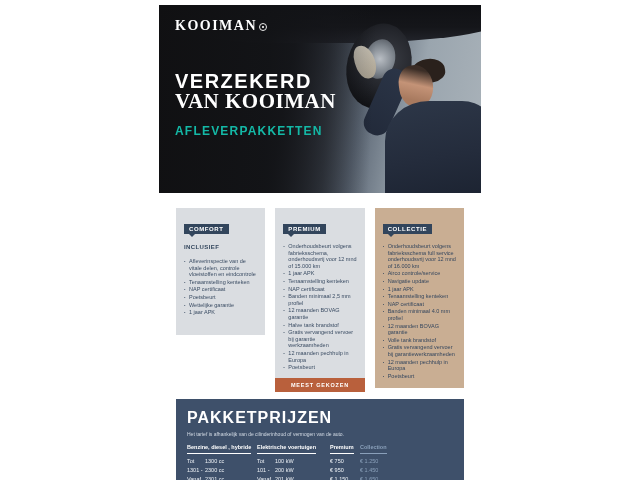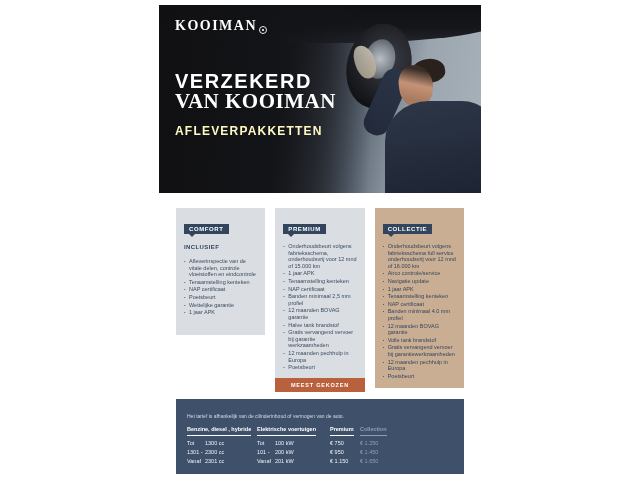--- a/index.html
+++ b/index.html
@@ -13,27 +13,27 @@
   .ha-car{position:absolute;left:-10px;top:-14px;width:360px;height:52px;background:linear-gradient(180deg,#0c0d10 0%,#15161a 70%,#23252c 100%);border-radius:0 0 46% 34%/0 0 26px 40px;}
   .ha-tire{position:absolute;left:188px;top:18px;width:64px;height:86px;background:radial-gradient(circle at 60% 40%,#3a3d44 0%,#24262c 45%,#101114 80%);border-radius:50%;transform:rotate(14deg);}
   .ha-rim{position:absolute;left:206px;top:34px;width:30px;height:40px;background:radial-gradient(circle,#b9bec4 0%,#7d848c 55%,#4a4f57 100%);border-radius:50%;transform:rotate(14deg);}
   .ha-glove{position:absolute;left:196px;top:40px;width:20px;height:34px;background:linear-gradient(160deg,#d8d2c4,#a89f8e);border-radius:45% 55% 50% 50%;transform:rotate(-18deg);}
   .ha-arm{position:absolute;left:214px;top:62px;width:26px;height:70px;background:linear-gradient(190deg,#2b3547,#222a3a);border-radius:12px;transform:rotate(24deg);}
   .ha-head{position:absolute;left:240px;top:60px;width:34px;height:42px;background:linear-gradient(200deg,#3a2d26 18%,#c49377 48%,#a87a5f 78%);border-radius:46% 54% 52% 48%;transform:rotate(-8deg);}
   .ha-hair{position:absolute;left:252px;top:54px;width:34px;height:24px;background:#2a211c;border-radius:50% 50% 40% 40%;transform:rotate(-10deg);}
   .ha-body{position:absolute;left:226px;top:96px;width:110px;height:100px;background:linear-gradient(170deg,#2d3748 0%,#242c3c 55%,#1b2230 100%);border-radius:40% 30% 0 0;}
   .ha-shade{position:absolute;inset:0;background:linear-gradient(93deg,rgba(16,16,18,.96) 0%,rgba(18,19,22,.93) 34%,rgba(20,21,25,.55) 52%,rgba(20,21,25,0) 66%);}
   .hero-content{position:absolute;left:16px;top:13px;color:#ffffff;}
-  .logo-row{display:flex;align-items:flex-end;}
+  .logo-row{display:flex;align-items:center;}
   .logo-text{font-family:"Liberation Serif",serif;font-weight:bold;font-size:14px;letter-spacing:1.5px;color:#fff;}
   .logo-badge{width:6px;height:6px;border:1px solid #e8e8e8;border-radius:50%;margin:1px 0 0 2px;background:radial-gradient(circle,#cfcfcf 30%,transparent 34%);}
   .headline{margin-top:37px;}
   .hl-sans{font-size:20px;font-weight:bold;letter-spacing:1.5px;line-height:20px;margin-top:12px;}
   .hl-serif{font-family:"Liberation Serif",serif;font-size:21px;font-weight:bold;letter-spacing:.5px;line-height:20px;}
-  .hero-sub{margin-top:13px;font-size:12px;font-weight:bold;letter-spacing:1.2px;color:#fef9c3;}
+  .hero-sub{margin-top:13px;font-size:12px;font-weight:bold;letter-spacing:1.2px;color:#14b8a6;}
 
   
   .packages{display:flex;gap:10px;margin-top:15px;padding:0 17px 0 17px;align-items:flex-start;}
   .pkg{flex:1;background:#dadde1;padding:9px 8px 8px;position:relative;box-sizing:border-box;}
   .pkg.tan{background:#c9ae93;}
   .pkg:nth-child(1){min-height:127px;}
   .pkg:nth-child(2){min-height:142px;padding-bottom:20px;}
   .pkg:nth-child(3){min-height:138px;}
   .pkg-badge{display:inline-block;background:#32455c;color:#fff;font-size:6px;font-weight:bold;letter-spacing:.6px;padding:2px 5px 2px;position:relative;}
   .pkg-badge::after{content:"";position:absolute;left:5px;bottom:-3px;border-left:3px solid transparent;border-right:3px solid transparent;border-top:3px solid #32455c;}
@@ -136,20 +136,21 @@
         <li>12 maanden BOVAG garantie</li>
         <li>Volle tank brandstof</li>
         <li>Gratis vervangend vervoer bij garantiewerkzaamheden</li>
         <li>12 maanden pechhulp in Europa</li>
         <li>Poetsbeurt</li>
       </ul>
     </div>
   </div>
 
   <div class="pricing">
+    <div class="pricing-title">PAKKETPRIJZEN</div>
     <div class="pricing-sub">Het tarief is afhankelijk van de cilinderinhoud of vermogen van de auto.</div>
     <div class="ptable">
       <div class="ph fuel"><span>Benzine, diesel , hybride</span></div>
       <div class="ph elec"><span>Elektrische voertuigen</span></div>
       <div class="ph prem"><span>Premium</span></div>
       <div class="ph coll"><span>Collection</span></div>
 
       <div class="pc">Tot</div>
       <div class="pc">1300 cc</div>
       <div class="pc">Tot</div>

